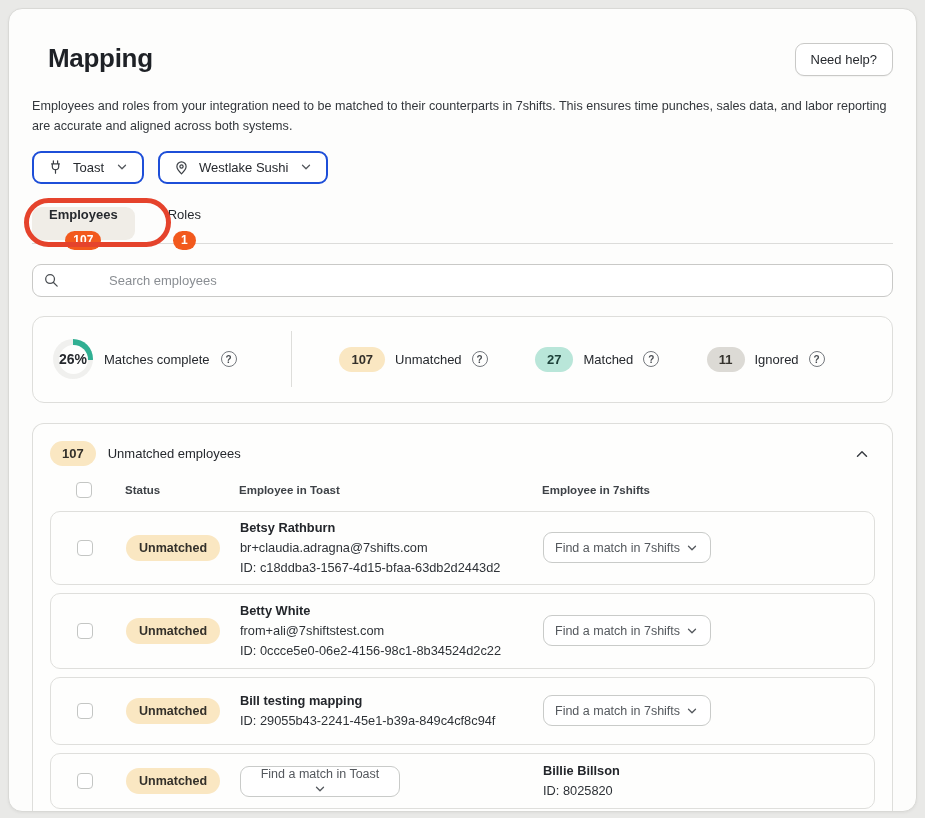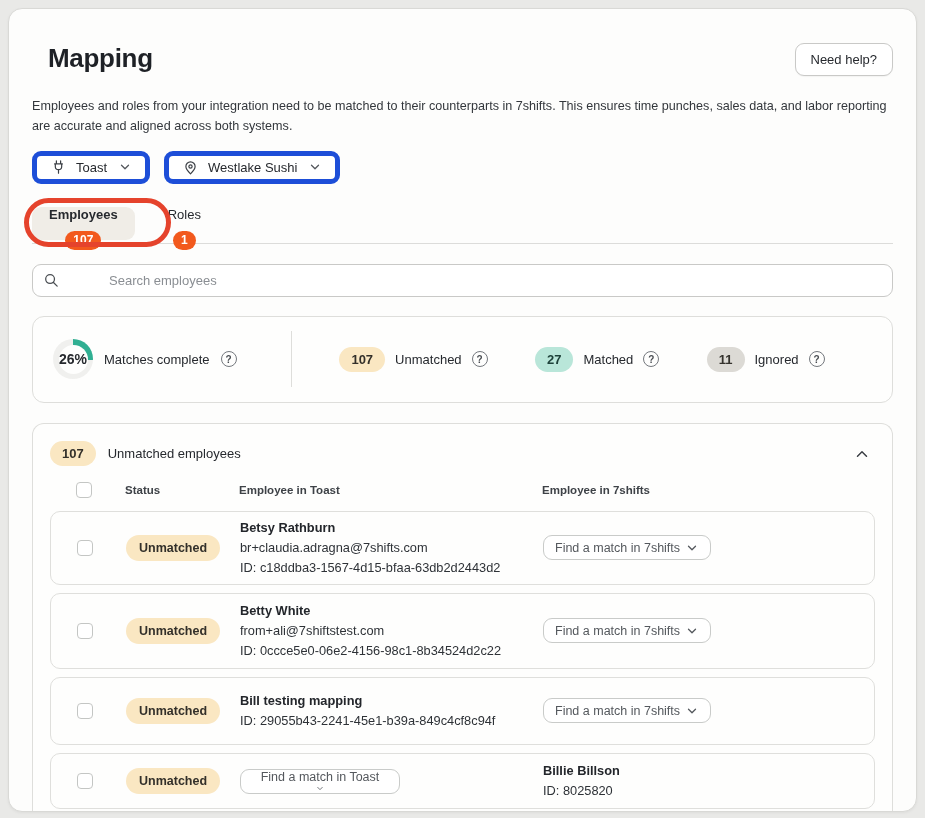--- a/index.html
+++ b/index.html
@@ -30,21 +30,21 @@
   }
   .page-desc {
     margin-top: 20px; font-size: 12.6px; line-height: 1.62; color: #33373C; max-width: 870px;
   }
   
   .filters { display: flex; gap: 14px; margin-top: 14px; }
   .filter-btn {
     display: inline-flex; align-items: center; gap: 9px;
     height: 33px; padding: 0 13px;
     font-family: inherit; font-size: 13px; color: #26292E;
-    background: #fff; border: 5px solid #1d4ed8; border-radius: 9px; cursor: pointer;
+    background: #fff; border: 2px solid #1d4ed8; border-radius: 9px; cursor: pointer;
   }
   .filter-btn svg.lead { color: #3C4046; }
   .filter-btn svg.chev { color: #54585D; margin-left: 2px; }
   
   .tabs {
     position: relative; margin-top: 23px; height: 37px;
     border-bottom: 1px solid #DCDCDA;
     display: flex; gap: 16px; align-items: flex-start;
   }
   .tab {
@@ -134,21 +134,21 @@
     background: #fff; cursor: pointer; display: block;
   }
   .badge-status {
     display: inline-block; background: #FAE7C2; color: #33302A;
     font-size: 12.5px; font-weight: 600; border-radius: 999px; padding: 6px 13px;
   }
   .emp-name { font-size: 12.8px; font-weight: 600; color: #23262B; line-height: 20px; }
   .emp-line { font-size: 12.8px; color: #2E3237; line-height: 20px; }
   .match-btn {
     display: inline-flex; align-items: center; justify-content: space-between;
-    width: 168px; height: 25px; padding: 0 11px;
+    width: 168px; height: 31px; padding: 0 11px;
     font-family: inherit; font-size: 12.5px; color: #54585D;
     background: #fff; border: 1px solid #C9CBC9; border-radius: 9px; cursor: pointer;
   }
   .match-btn svg { color: #54585D; }
   .match-btn.toast-col { width: 160px; flex-direction: column; }
   svg { display: block; }
 </style>
 </head>
 <body>
 

